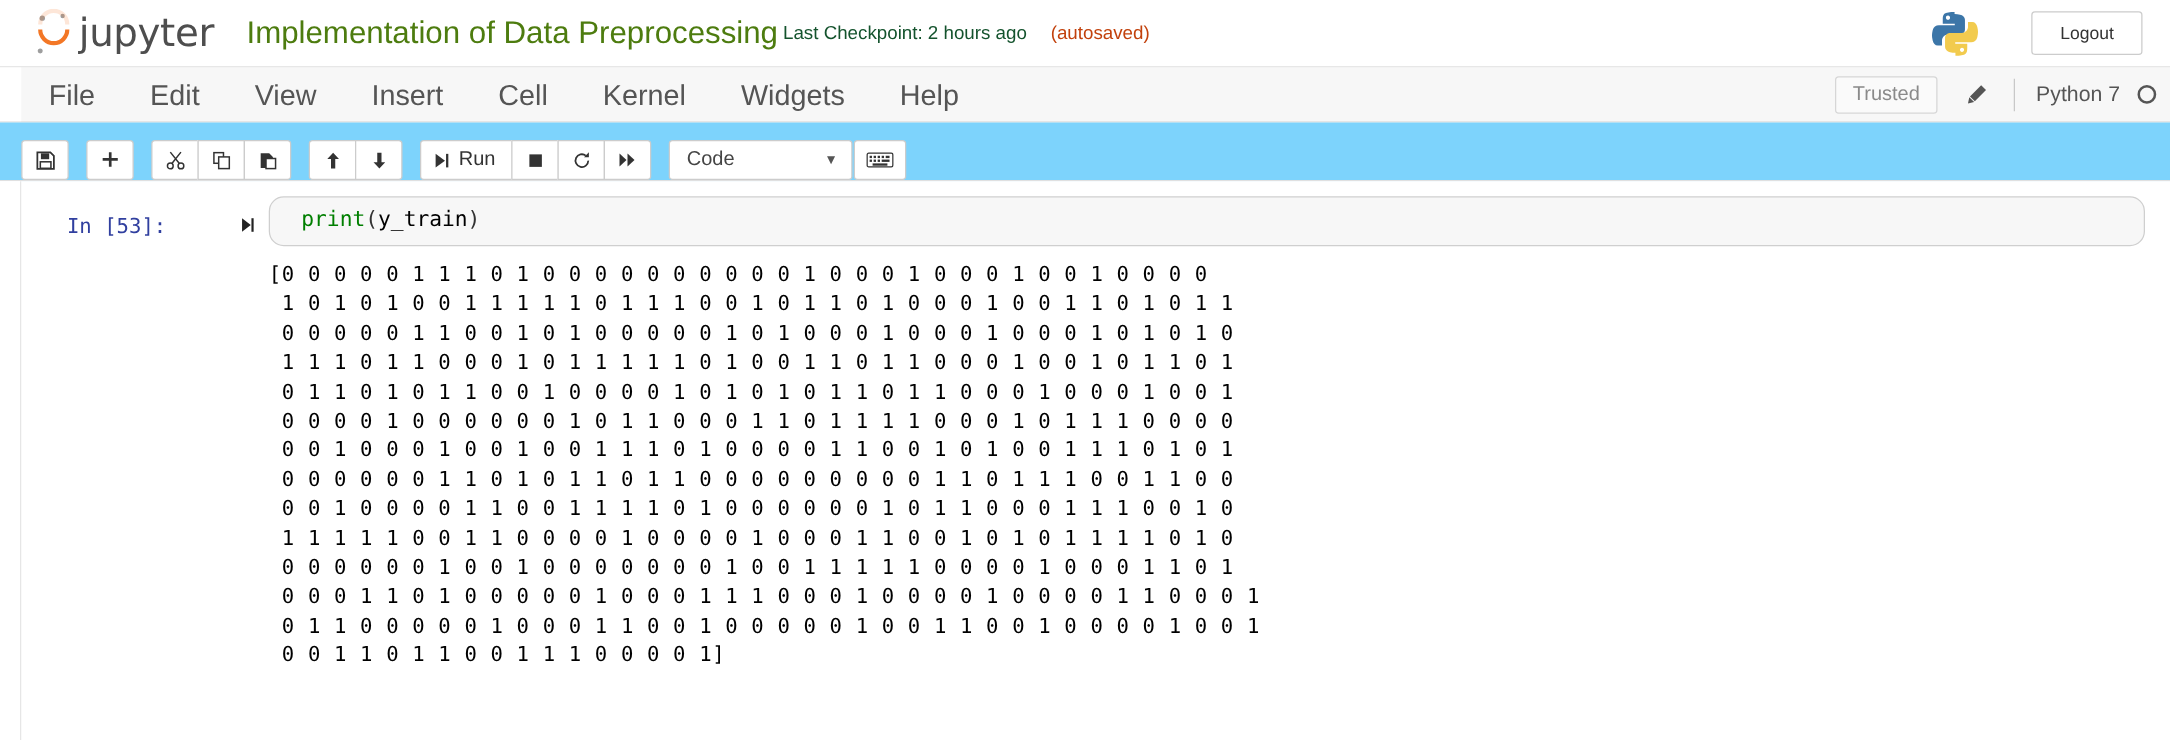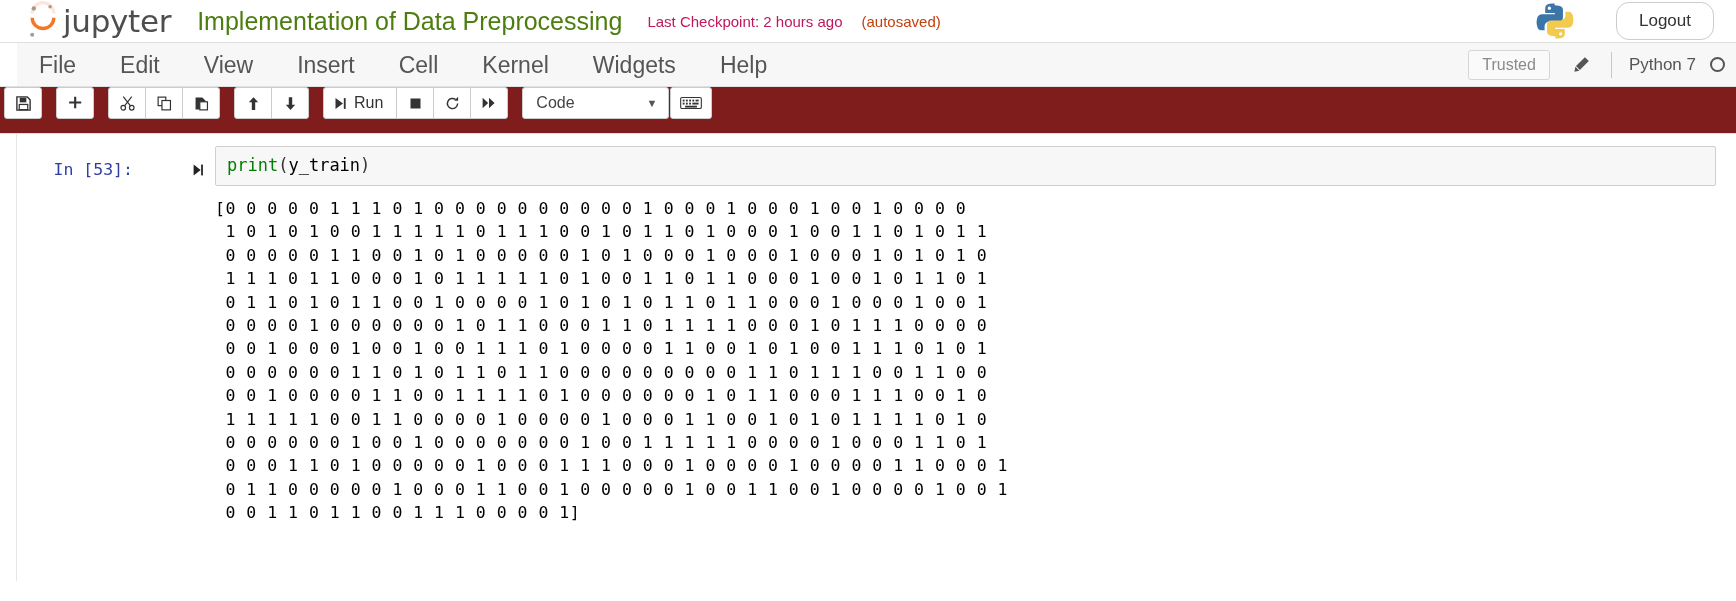--- a/index.html
+++ b/index.html
@@ -6,21 +6,21 @@
   html, body {
     margin: 0; padding: 0;
     width: 1736px; height: 601px;
     background: #ffffff;
     font-family: "Liberation Sans", sans-serif;
     overflow: hidden;
   }
 
   
   .header {
-    height: 43px;
+    height: 54px;
     border-bottom: 1px solid #e0e0e0;
     display: flex;
     align-items: center;
     padding: 0 22px 0 26px;
     background: #ffffff;
   }
   .logo-wrap { display: flex; align-items: center; flex: 0 0 auto; }
   .jup-mark { width: 34px; height: 40px; margin-right: 3px; }
   .jup-word {
     font-size: 31px;
@@ -30,39 +30,39 @@
     font-weight: 400;
   }
   .nb-title {
     font-size: 25px;
     color: #4d7c0f;
     margin-left: 26px;
     white-space: nowrap;
   }
   .checkpoint {
     font-size: 15px;
-    color: #be185d;
-    margin-left: 25px;
+    color: #14532d;
+    margin-left: 4px;
     white-space: nowrap;
   }
   .autosaved {
     font-size: 15px;
     color: #c2410c;
     margin-left: 19px;
     white-space: nowrap;
   }
   .header-spacer { flex: 1 1 auto; }
   .py-logo { width: 42px; height: 42px; margin-right: 40px; flex: 0 0 auto; }
   .logout-btn {
     border: 1px solid #cccccc;
     background: #ffffff;
     color: #333333;
-    font-size: 17px;
+    font-size: 14px;
     padding: 9px 22px;
-    border-radius: 13px;
+    border-radius: 3px;
     font-family: "Liberation Sans", sans-serif;
     cursor: pointer;
     line-height: 1.1;
   }
 
   
   .menubar {
     height: 44px;
     background: #f7f7f7;
     border-bottom: 1px solid #e0e0e0;
@@ -116,25 +116,25 @@
     margin-left: 14px;
     width: 15px; height: 15px;
     border: 2px solid #555555;
     border-radius: 50%;
     display: inline-block;
   }
 
   
   .toolbar {
     height: 47px;
-    background: #7f1d1d;
+    background: #7dd3fc;
     border-bottom: 1px solid #e0e0e0;
     display: flex;
-    align-items: flex-start;
-    padding-left: 4px;
+    align-items: flex-end;
+    padding-left: 17px;
     position: relative;
   }
   .tb-group { display: flex; margin-right: 14px; }
   .tb-btn {
     min-width: 38px; height: 32px;
     border: 1px solid #cccccc;
     background: #ffffff;
     display: flex; align-items: center; justify-content: center;
     cursor: pointer;
     margin-left: -1px;
@@ -208,22 +208,22 @@
     line-height: 1;
     padding-top: 2px;
   }
   .input-area {
     flex: 1 1 auto;
     padding-right: 20px;
   }
   .code-box {
     border: 1px solid #cfcfcf;
     background: #f7f7f7;
-    border-radius: 2px;
-    padding: 7px 11px 8px 11px;
+    border-radius: 12px;
+    padding: 7px 11px 8px 25px;
     min-height: 34px;
   }
   .code-text {
     font-family: "DejaVu Sans Mono", monospace;
     font-size: 17px;
     line-height: 1.35;
     color: #000000;
     white-space: pre;
   }
   .tok-fn { color: #007f00; }

